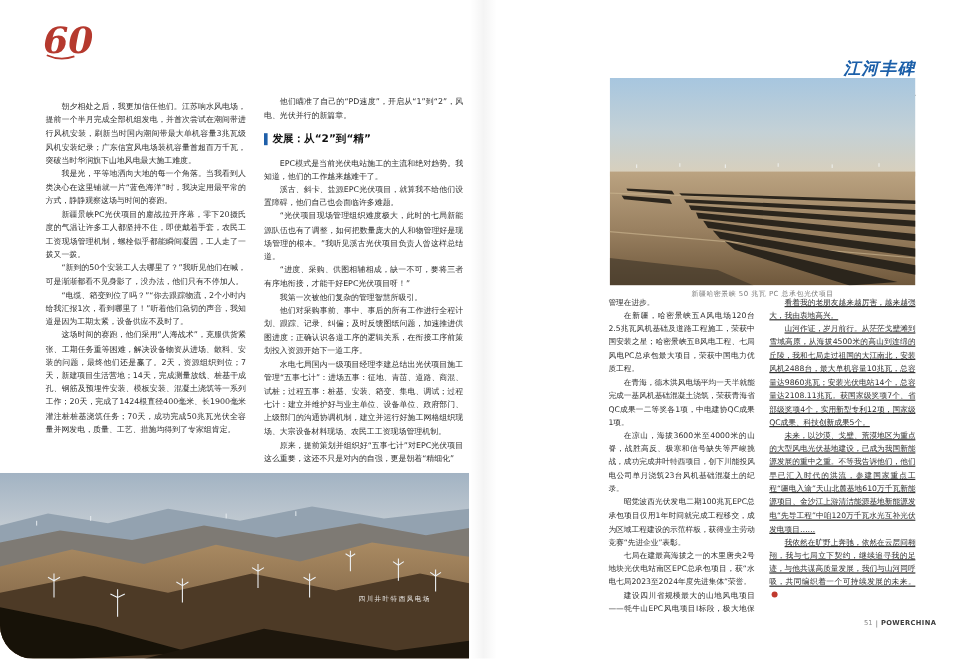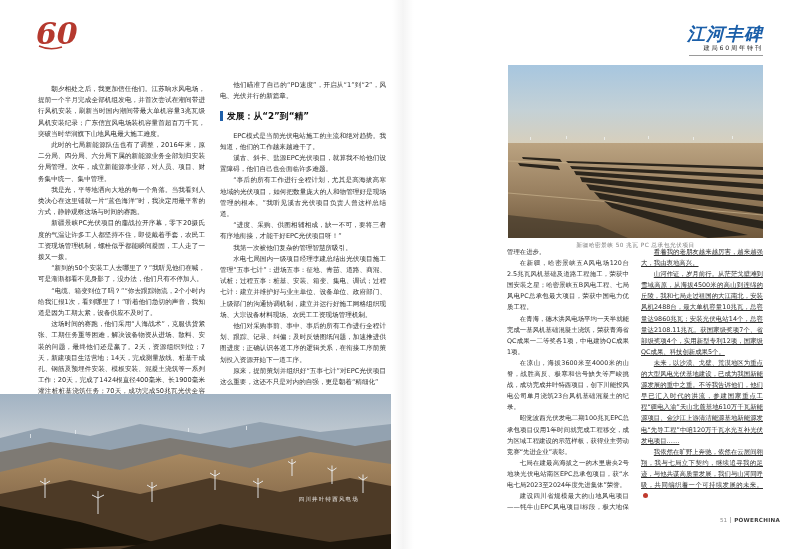--- a/index.html
+++ b/index.html
@@ -1,17 +1,17 @@
 <!DOCTYPE html>
 <html><head>
 <meta charset="utf-8">
 <style>
   html,body{margin:0;padding:0;background:#ffffff;}
   body{width:804px;height:549px;font-family:"DejaVu Sans",sans-serif;}
-  .spread{position:relative;width:804px;height:549px;background:#ffffff;overflow:hidden;}
+  .spread{position:relative;width:804px;height:549px;background:#ffffff;overflow:hidden;border-radius:28px;}
 
   
   .col{position:absolute;color:#2f2f2f;text-align:justify;overflow:hidden;}
   .col p{margin:0;text-indent:2em;}
   .col p.noindent{text-indent:0;}
 
   
   .logo60{position:absolute;left:36px;top:16px;width:44px;height:36px;}
   .col1{left:38px;top:84px;width:167px;height:310px;font-size:6.6px;line-height:11.2px;}
   .col2{left:220px;top:80px;width:166px;height:314px;font-size:6.6px;line-height:11.2px;}
@@ -22,21 +22,21 @@
   .photo-left svg{display:block;}
   .caption-left{position:absolute;right:32px;top:102px;margin:0;color:rgba(255,255,255,.88);
                 font-size:5.5px;letter-spacing:1.2px;}
 
   
   .fold{position:absolute;left:392px;top:0;width:22px;height:549px;
         background:linear-gradient(90deg,rgba(0,0,0,0),rgba(0,0,0,.045) 50%,rgba(0,0,0,0));}
 
   
   .masthead{position:absolute;right:41px;top:27px;text-align:right;}
-  .mast-title{color:#1b5fa9;font-weight:bold;font-style:italic;font-size:18px;letter-spacing:1px;line-height:14px;}
+  .mast-title{color:#1b5fa9;font-weight:bold;font-style:italic;font-size:14px;letter-spacing:1px;line-height:14px;margin-top:24px;}
   .mast-sub{margin-top:3px;font-size:6.2px;color:#1c1c1c;letter-spacing:1.8px;}
   .mast-rule{margin-top:2px;margin-left:auto;width:74px;height:1px;background:#9a9a9a;}
 
   .photo-right{position:absolute;left:508px;top:65px;width:255px;height:173px;margin:0;overflow:hidden;}
   .photo-right svg{display:block;}
   .caption-right{position:absolute;left:508px;top:241px;width:255px;text-align:center;
                  font-size:5.8px;color:#7b7b7b;letter-spacing:.4px;}
 
   .colA{left:507px;top:247px;width:122px;height:264px;font-size:6.4px;line-height:11.1px;}
   .colB{left:641px;top:247px;width:122px;height:264px;font-size:6.4px;line-height:11.1px;text-decoration:underline;}
@@ -57,41 +57,40 @@
 
     <div class="logo60">
       <svg width="44" height="36" viewBox="0 0 44 36">
         <text x="0" y="28" font-family="DejaVu Serif, serif" font-style="italic" font-weight="bold" font-size="30" fill="#b5392e">60</text>
         <path d="M3,30 Q14,35 26,31" stroke="#b5392e" stroke-width="1.4" fill="none"></path>
       </svg>
     </div>
 
     <div class="col col1">
       <p>朝夕相处之后，我更加信任他们。江苏响水风电场，提前一个半月完成全部机组发电，并首次尝试在潮间带进行风机安装，刷新当时国内潮间带最大单机容量3兆瓦级风机安装纪录；广东信宜风电场装机容量首超百万千瓦，突破当时华润旗下山地风电最大施工难度。</p>
-      <p>此时的七局新能源队伍也有了调整，2016年末，原二分局、四分局、六分局下属的新能源业务全部划归安装分局管理。次年，成立新能源事业部，对人员、项目、财务集中统一、集中管理。</p>
       <p>我是光，平等地洒向大地的每一个角落。当我看到人类决心在这里铺就一片“蓝色海洋”时，我决定用最平常的方式，静静观察这场与时间的赛跑。</p>
       <p>新疆景峡PC光伏项目的鏖战拉开序幕，零下20摄氏度的气温让许多工人都坚持不住，即使戴着手套，农民工工资现场管理机制，螺栓似乎都能瞬间凝固，工人走了一拨又一拨。</p>
       <p>“新到的50个安装工人去哪里了？”我听见他们在喊，可是渐渐都看不见身影了，没办法，他们只有不停加人。</p>
       <p>“电缆、箱变到位了吗？”“你去跟踪物流，2个小时内给我汇报1次，看到哪里了！”听着他们急切的声音，我知道是因为工期太紧，设备供应不及时了。</p>
       <p>这场时间的赛跑，他们采用“人海战术”，克服供货紧张、工期任务重等困难，解决设备物资从进场、散料、安装的问题，最终他们还是赢了。2天，资源组织到位；7天，新建项目生活营地；14天，完成测量放线、桩基干成孔、钢筋及预埋件安装、模板安装、混凝土浇筑等一系列工作；20天，完成了1424根直径400毫米、长1900毫米灌注桩桩基浇筑任务；70天，成功完成50兆瓦光伏全容量并网发电，质量、工艺、措施均得到了专家组肯定。</p>
     </div>
 
     <div class="col col2">
       <p>他们瞄准了自己的“PD速度”，开启从“1”到“2”，风电、光伏并行的新篇章。</p>
       <h2 class="sechead">
         <span class="bar"></span>
         <span>发展：从“2”到“精”</span>
       </h2>
       <p>EPC模式是当前光伏电站施工的主流和绝对趋势。我知道，他们的工作越来越难干了。</p>
       <p>溪古、斜卡、盐源EPC光伏项目，就算我不给他们设置障碍，他们自己也会面临许多难题。</p>
-      <p>“事后的所有工作进行全程计划，尤其是高海拔高寒地域的光伏项目，如何把数量庞大的人和物管理好是现场管理的根本。”我听见溪古光伏项目负责人曾这样总结道。</p>
+      <p>“光伏项目现场管理组织难度极大，此时的七局新能源队伍也有了调整，如何把数量庞大的人和物管理好是现场管理的根本。”我听见溪古光伏项目负责人曾这样总结道。</p>
       <p>“进度、采购、供图相辅相成，缺一不可，要将三者有序地衔接，才能干好EPC光伏项目呀！”</p>
       <p>我第一次被他们复杂的管理智慧所吸引。</p>
+      <p>他们对采购事前、事中、事后的所有工作进行全程计划、跟踪、记录、纠偏；及时反馈图纸问题，加速推进供图进度；正确认识各道工序的逻辑关系，在衔接工序前策划投入资源开始下一道工序。</p>
       <p>水电七局国内一级项目经理李建总结出光伏项目施工管理“五事七计”：进场五事：征地、青苗、道路、商混、试桩；过程五事：桩基、安装、箱变、集电、调试；过程七计：建立并维护好与业主单位、设备单位、政府部门、上级部门的沟通协调机制，建立并运行好施工网格组织现场、大宗设备材料现场、农民工工资现场管理机制。</p>
-      <p>他们对采购事前、事中、事后的所有工作进行全程计划、跟踪、记录、纠偏；及时反馈图纸问题，加速推进供图进度；正确认识各道工序的逻辑关系，在衔接工序前策划投入资源开始下一道工序。</p>
       <p>原来，提前策划并组织好“五事七计”对EPC光伏项目这么重要，这还不只是对内的自强，更是朝着“精细化”</p>
     </div>
 
     <figure class="photo-left">
       <svg width="391" height="155" viewBox="0 0 391 155" preserveAspectRatio="none">
         <defs>
           <linearGradient id="lsky" x1="0" y1="0" x2="0" y2="1">
             <stop offset="0" stop-color="#a2b3c3"></stop>
               <stop offset=".6" stop-color="#c3cbd2"></stop>
             <stop offset="1" stop-color="#cfd0cc"></stop>

